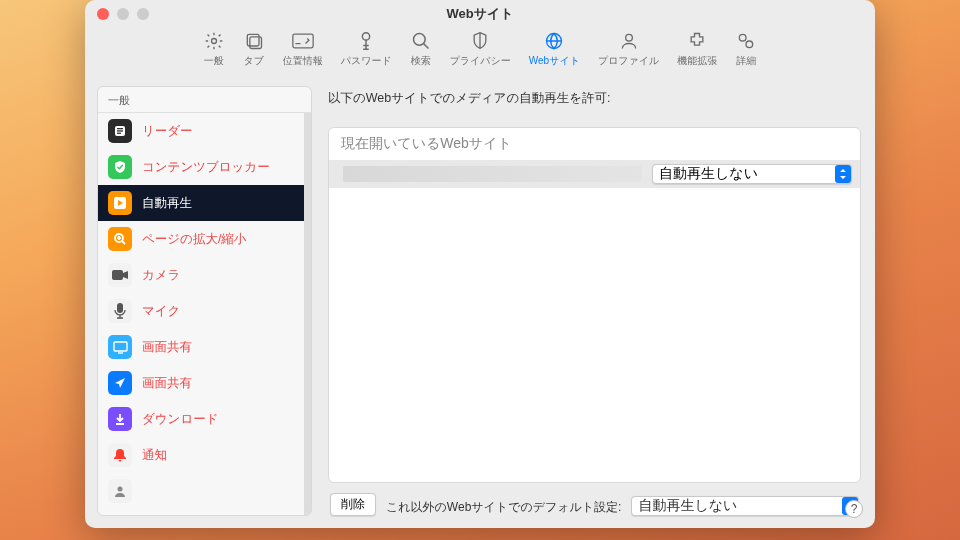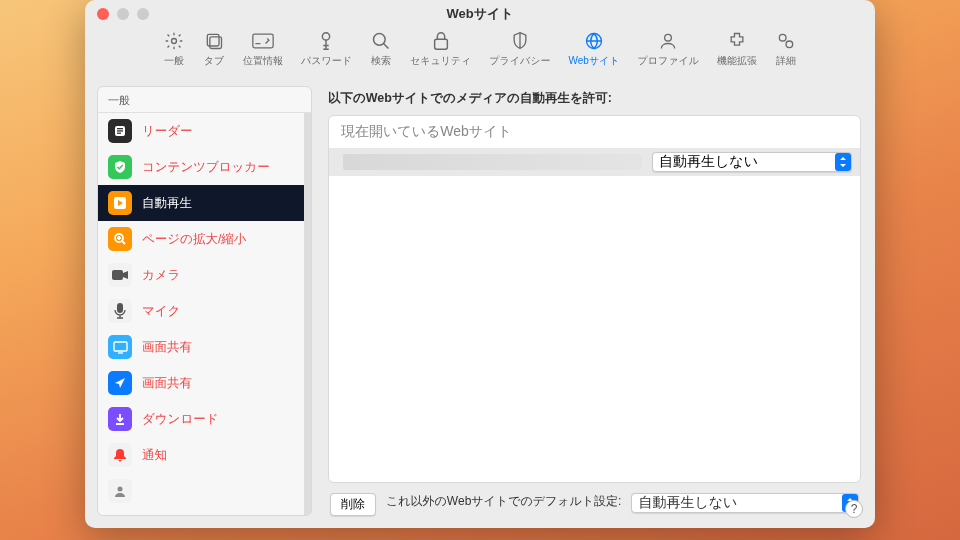--- a/index.html
+++ b/index.html
@@ -17,30 +17,30 @@
 .tool .ti { width: 22px; height: 22px; display: flex; align-items: center; justify-content: center; }
 .tool .tl { font-size: 10px; }
 .body { flex: 1; display: flex; padding: 10px 12px 12px 12px; gap: 14px; min-height: 0; }
 .sidebar-wrap { width: 215px; background: #f7f7f7; border: 1px solid #d9d9d9; border-radius: 6px; display: flex; flex-direction: column; overflow: hidden; }
 .sidebar-head { font-size: 11px; color: #666; padding: 6px 10px 4px; border-bottom: 1px solid #e0e0e0; }
 .sidebar-list { flex: 1; overflow-y: auto; }
 .sbi { display: flex; align-items: center; gap: 10px; padding: 6px 10px; font-size: 12.5px; color: #ef4444; cursor: pointer; }
 .sbi.sel { background: #0f172a; color: #fff; }
 .sbi .ic { width: 24px; height: 24px; border-radius: 5px; display: flex; align-items: center; justify-content: center; flex-shrink: 0; }
 .main { flex: 1; display: flex; flex-direction: column; padding: 4px 2px 0; min-width: 0; }
-.main-title { font-size: 12.5px; color: #333; margin-bottom: 8px; font-weight: bold; }
+.main-title { font-size: 12.5px; color: #333; margin-bottom: 20px; }
 .site-list { flex: 1; background: #fff; border: 1px solid #d9d9d9; border-radius: 6px; overflow: hidden; display: flex; flex-direction: column; }
 .sl-head { font-size: 14px; color: #888; padding: 7px 12px; }
 .sl-row { display: flex; align-items: center; padding: 4px 8px; background: #e8e8e8; }
 .sl-row .site-cell { flex: 1; height: 16px; background: linear-gradient(90deg,#d8d8d8,#e4e4e4); border-radius: 2px; margin-left: 6px; margin-right: 10px; }
 .sel-ctl { width: 200px; display: flex; align-items: center; background: #fff; border: 1px solid #c9c9c9; border-radius: 4px; height: 20px; font-size: 14px; padding-left: 6px; box-shadow: 0 0.5px 1px rgba(0,0,0,0.1); }
 .sel-ctl .cap { flex: 1; }
 .sel-ctl .btn { width: 16px; height: 100%; background: #0a7aff; border-radius: 3px; display: flex; align-items: center; justify-content: center; }
 .sel-ctl .btn svg { width: 8px; height: 10px; }
-.footer-row { display: flex; align-items: flex-start; gap: 10px; padding: 10px 2px 0; font-size: 12px; color: #333; }
+.footer-row { display: flex; align-items: flex-end; gap: 10px; padding: 10px 2px 0; font-size: 12px; color: #333; }
 .del-btn { background: #fff; border: 1px solid #c9c9c9; border-radius: 4px; padding: 2px 10px; font-size: 12px; box-shadow: 0 0.5px 1px rgba(0,0,0,0.1); cursor: pointer; }
 .help { position: absolute; right: 12px; bottom: 10px; width: 18px; height: 18px; border-radius: 50%; border: 1px solid #bbb; background: #fff; font-size: 12px; color: #555; display: flex; align-items: center; justify-content: center; cursor: pointer; }
 .scroll-hint { width: 7px; background: rgba(0,0,0,0.1); border-left: 1px solid #ddd; }
 .sidebar-content { display: flex; flex: 1; min-height: 0; }
 </style>
 </head>
 <body>
 
 <div class="window">
 
@@ -91,29 +91,20 @@
         <div class="tl">パスワード</div>
       </div>
       <div class="tool">
         <div class="ti">
           <svg width="20" height="20" viewBox="0 0 24 24" fill="none" stroke="currentColor" stroke-width="1.8">
             <circle cx="10" cy="10" r="7"></circle>
             <path d="M21 21l-6-6"></path>
           </svg>
         </div>
         <div class="tl">検索</div>
-      </div>
-      <div class="tool">
-        <div class="ti">
-          <svg width="18" height="20" viewBox="0 0 18 22" fill="none" stroke="currentColor" stroke-width="1.6">
-            <rect x="2" y="9" width="14" height="11" rx="2"></rect>
-            <path d="M5 9V6a4 4 0 018 0v3"></path>
-          </svg>
-        </div>
-        <div class="tl">セキュリティ</div>
       </div>
       <div class="tool">
         <div class="ti">
           <svg width="20" height="20" viewBox="0 0 24 24" fill="none" stroke="currentColor" stroke-width="1.6">
             <path d="M12 2l7 3v6c0 5-3 8-7 10-4-2-7-5-7-10V5l7-3zM12 2v19"></path>
           </svg>
         </div>
         <div class="tl">プライバシー</div>
       </div>
       <div class="tool active">

